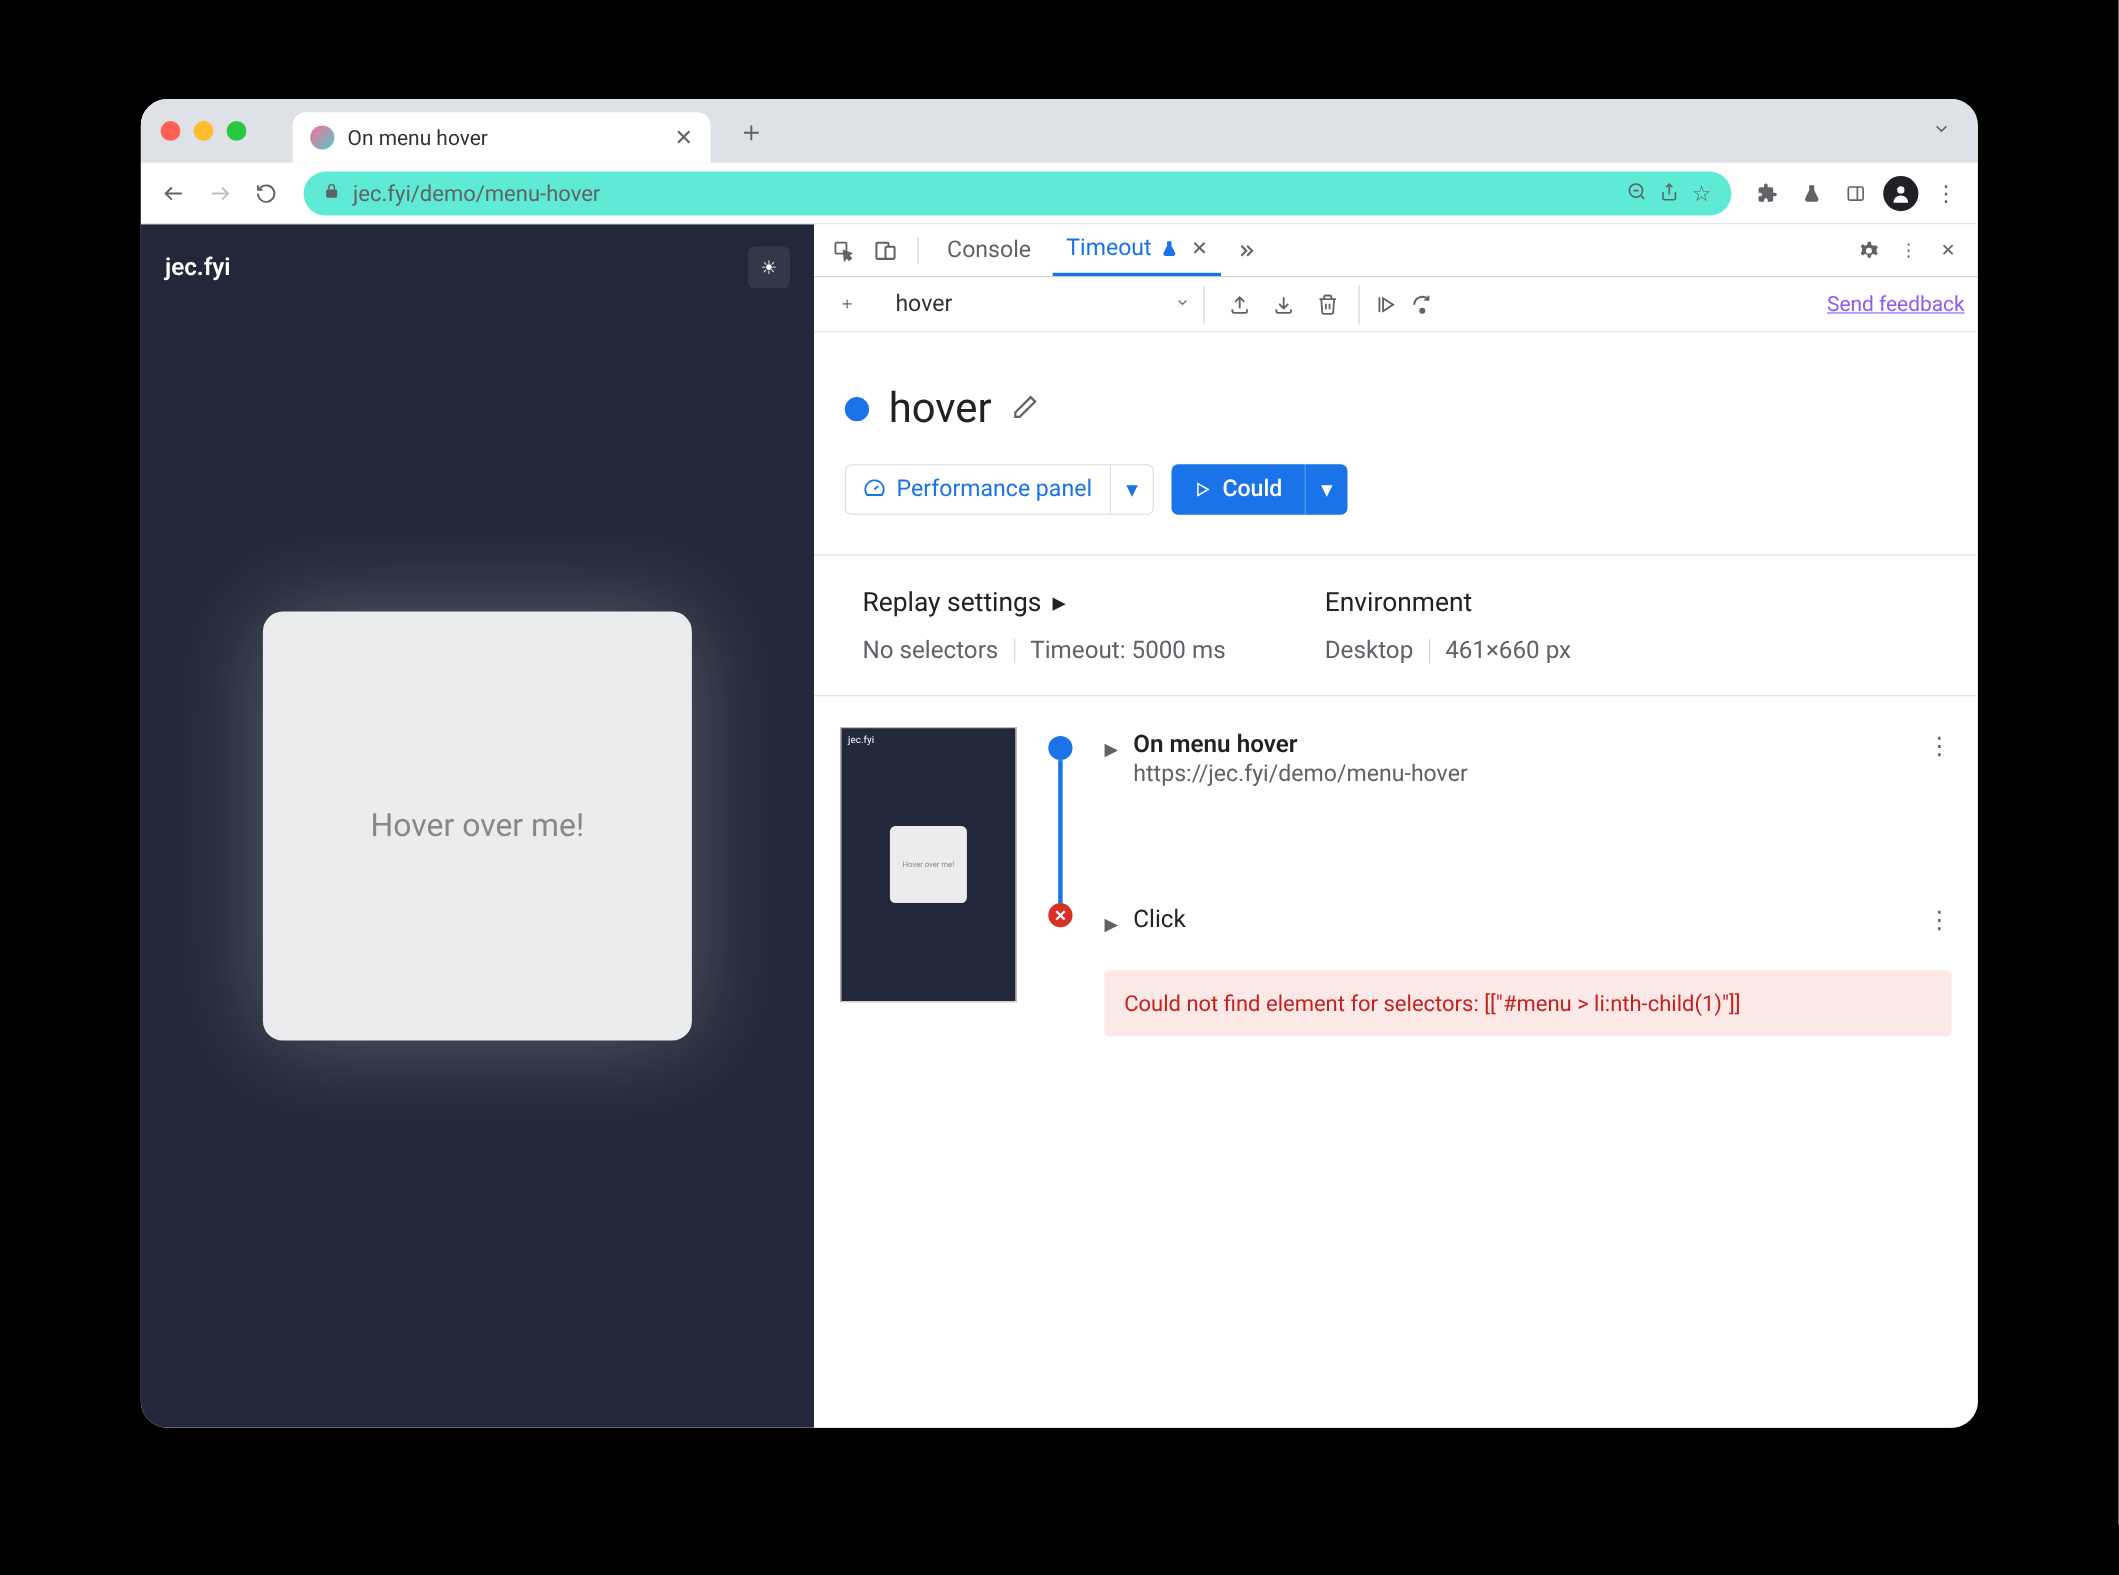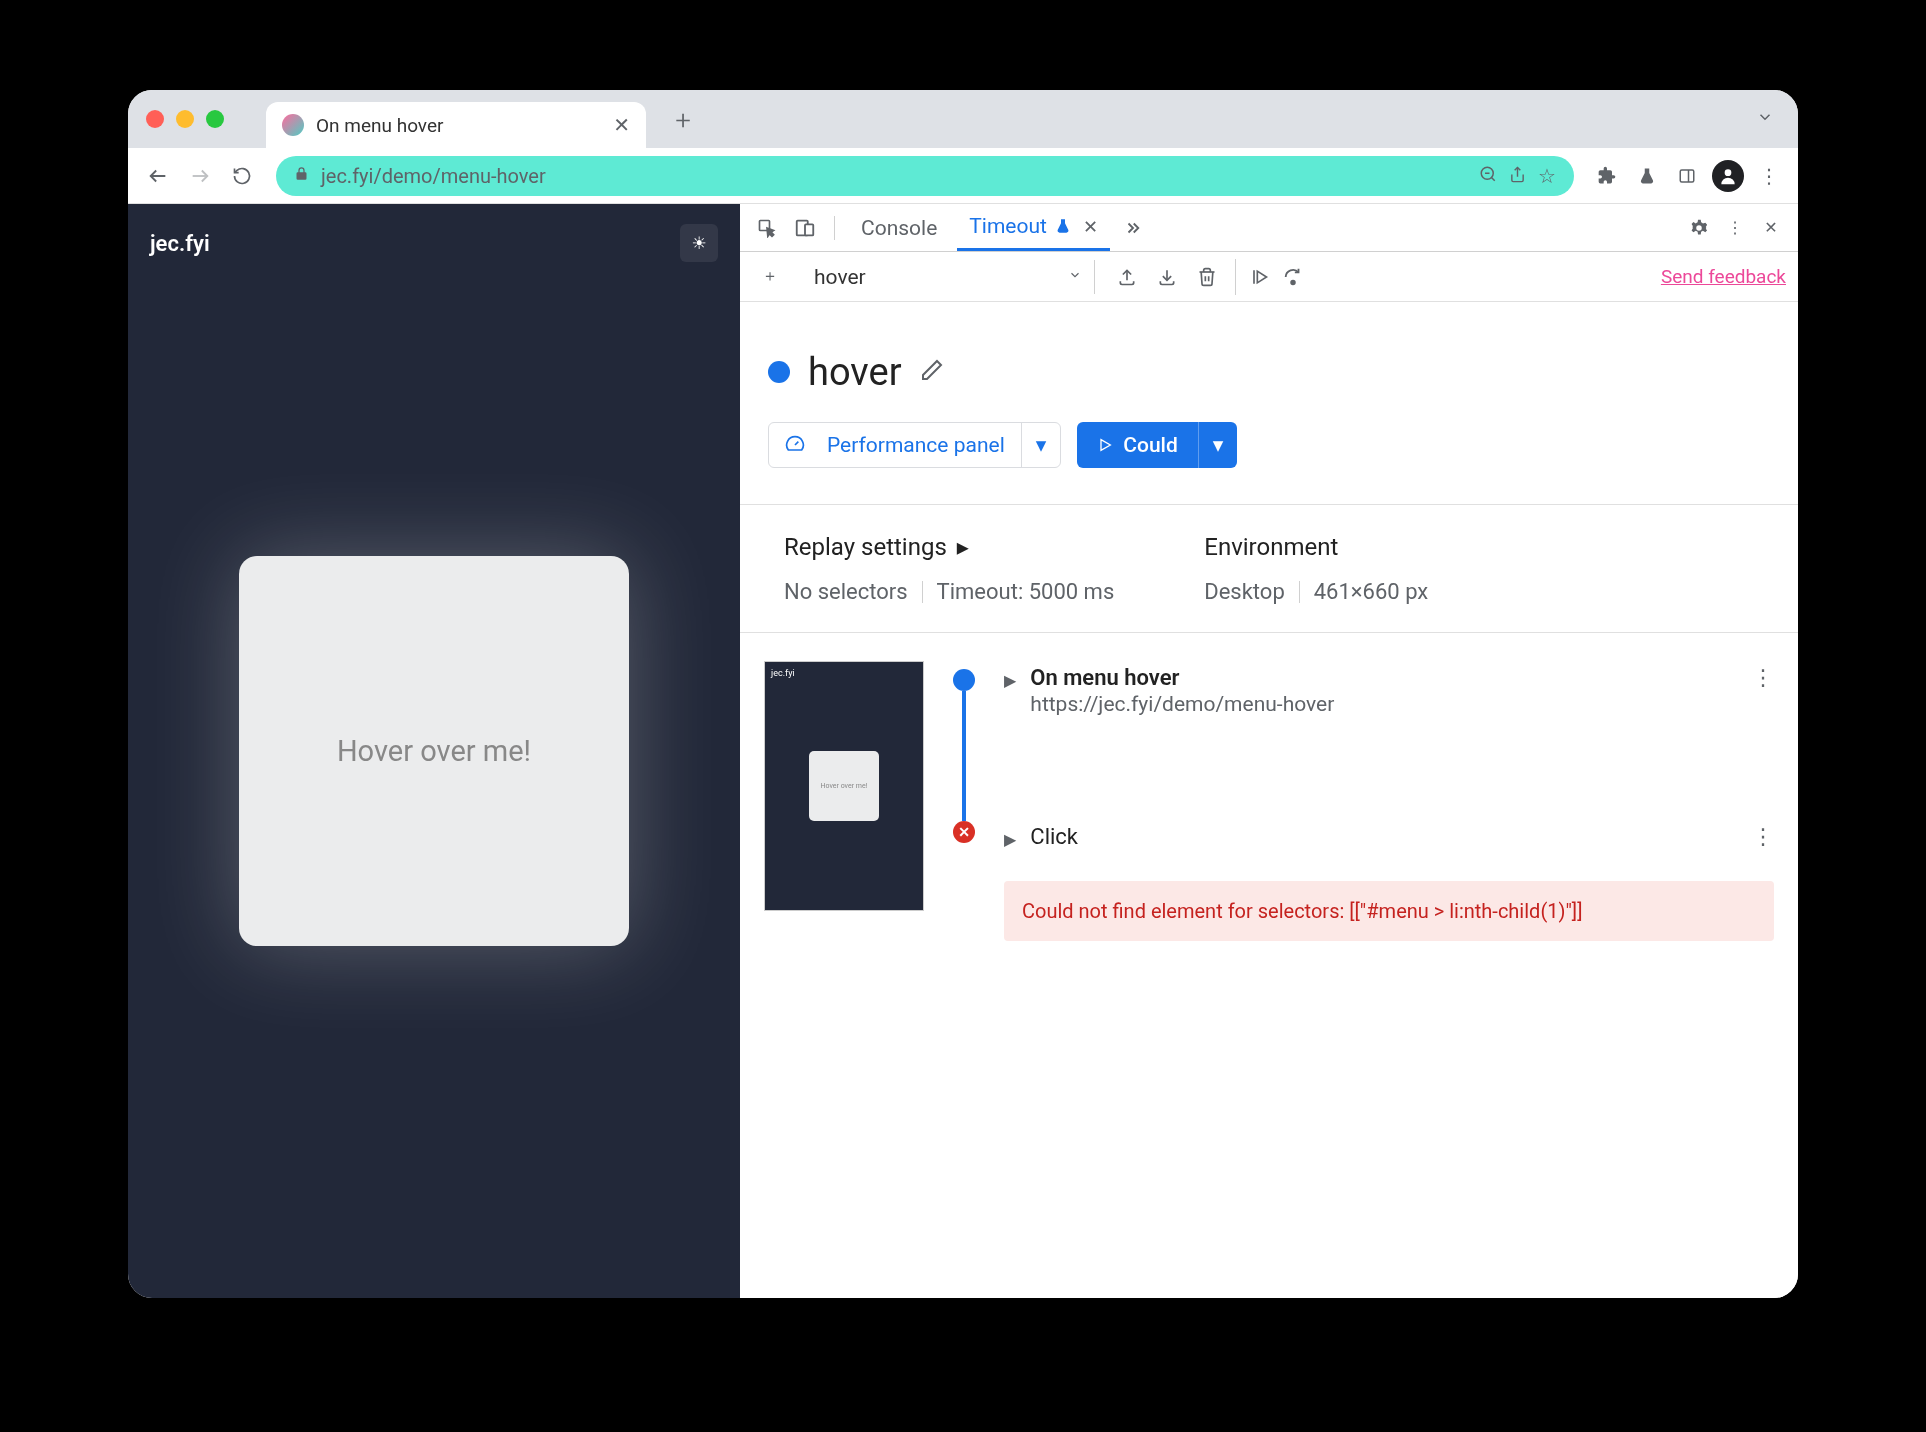--- a/index.html
+++ b/index.html
@@ -49,33 +49,33 @@
 .dtab .close { font-size: 18px; color: #5f6368; margin-left: 4px; }
 .dtabs-right { margin-left: auto; display: flex; gap: 6px; align-items: center; }
 
 
 .rtoolbar { height: 50px; border-bottom: 1px solid #e0e0e0; display: flex; align-items: center; padding: 0 12px; gap: 4px; }
 .rselect { display: flex; align-items: center; gap: 14px; padding: 0 12px; border-right: 1px solid #d0d0d0; height: 34px; margin-left: 10px; margin-right: 10px; }
 .rselect .name { font-size: 21px; color: #333; min-width: 240px; }
 .rselect .caret { color: #5f6368; }
 .ricon { width: 36px; height: 36px; display: flex; align-items: center; justify-content: center; color: #5f6368; cursor: pointer; }
 .ricon.div { border-left: 1px solid #d0d0d0; padding-left: 10px; margin-left: 6px; }
-.feedback { margin-left: auto; font-size: 19px; color: #ec4899; text-decoration: underline; cursor: pointer; }
+.feedback { margin-left: auto; font-size: 19px; color: #8b5cf6; text-decoration: underline; cursor: pointer; }
 
 
 .rbody { flex: 1; overflow: auto; }
 .rname { display: flex; align-items: center; gap: 18px; padding: 48px 28px 28px 28px; }
 .bluedot { width: 22px; height: 22px; border-radius: 50%; background: #1a73e8; }
 .rname-text { font-size: 38px; color: #222; }
 .editicon { color: #5f6368; cursor: pointer; }
 
 .rbuttons { display: flex; gap: 16px; padding: 0 28px 36px 28px; }
 .btn { height: 46px; border-radius: 6px; display: flex; align-items: center; font-size: 21px; cursor: pointer; }
 .btn-perf { border: 1px solid #dadce0; color: #1a73e8; }
-.btn-perf .main { padding: 0 16px; display: flex; align-items: center; gap: 22px; border-right: 1px solid #dadce0; height: 100%; }
+.btn-perf .main { padding: 0 16px; display: flex; align-items: center; gap: 10px; border-right: 1px solid #dadce0; height: 100%; }
 .btn-perf .dd { padding: 0 14px; }
 .btn-replay { background: #1a73e8; color: #fff; }
 .btn-replay .main { padding: 0 20px; display: flex; align-items: center; gap: 10px; border-right: 1px solid rgba(255,255,255,0.3); height: 100%; font-weight: 500; }
 .btn-replay .dd { padding: 0 14px; }
 
 .settings { border-top: 1px solid #e0e0e0; border-bottom: 1px solid #e0e0e0; padding: 28px 44px; display: flex; gap: 90px; }
 .sgroup .shead { font-size: 24px; color: #222; margin-bottom: 18px; display: flex; align-items: center; gap: 10px; }
 .sgroup .svals { font-size: 22px; color: #5f6368; display: flex; align-items: center; gap: 14px; }
 .svals .vdiv { width: 1px; height: 22px; background: #d0d0d0; }
 

